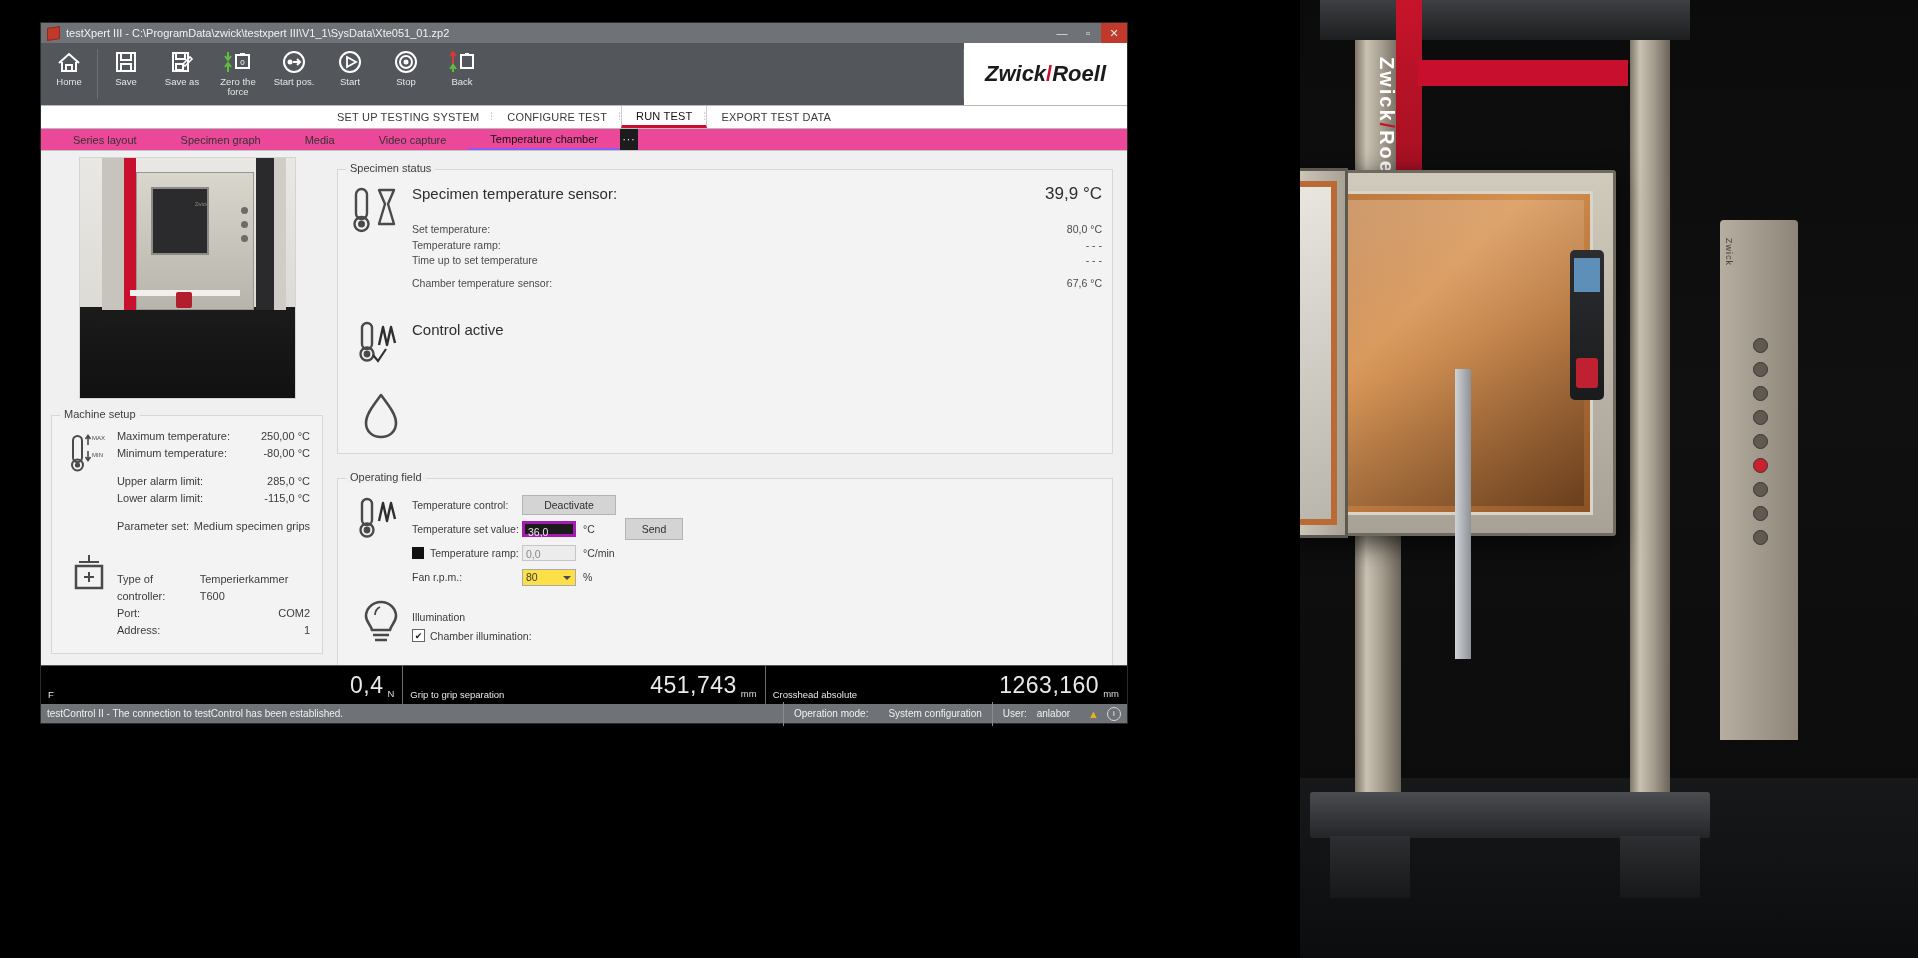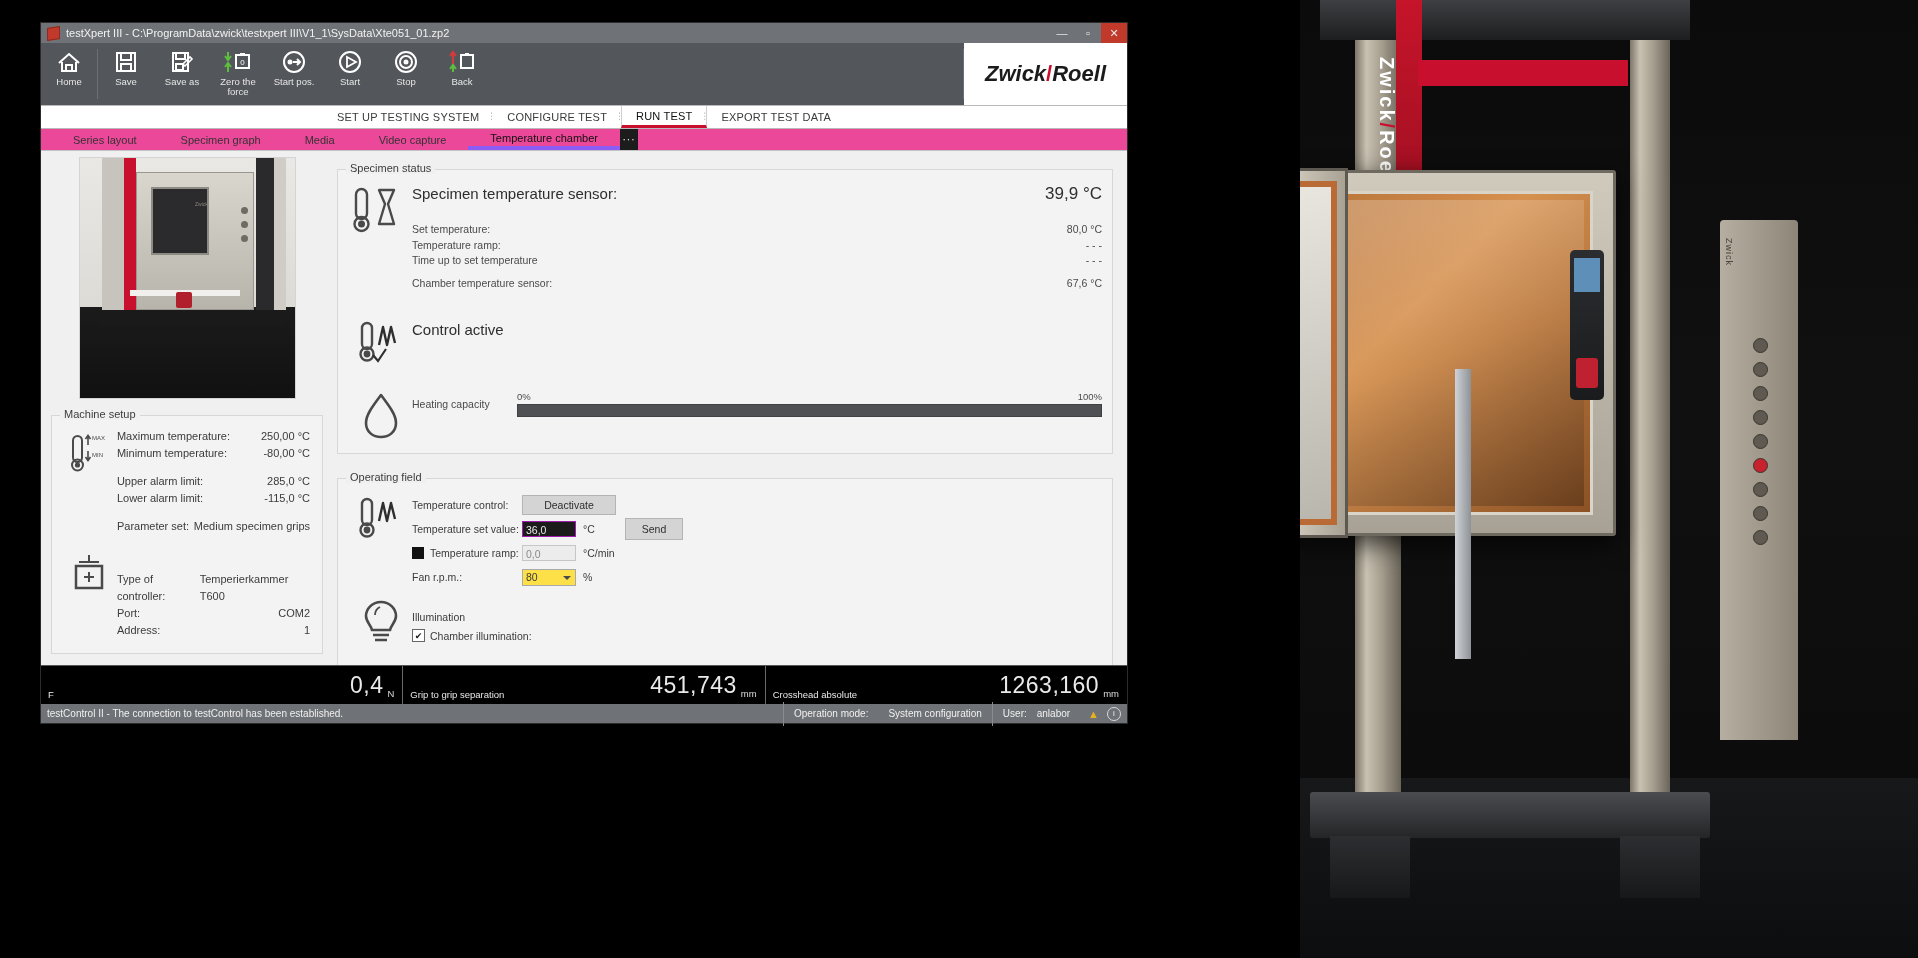--- a/index.html
+++ b/index.html
@@ -96,21 +96,21 @@
   .mtab{padding:0 14px;display:flex;align-items:center;font-size:11px;color:#3a3a3a;
     letter-spacing:.2px;position:relative;cursor:default;}
   .mtab .sepdot{position:absolute;right:-3px;top:5px;color:#aaa;font-size:9px;}
   .mtab.active{background:#fff;border-left:1px solid #cfcfcf;border-right:1px solid #cfcfcf;
     border-bottom:3px solid #c8102e;font-weight:normal;color:#111;}
 
   
   .subtabs{height:21px;background:#ec4899;border-bottom:1px solid #c3c3c3;display:flex;
     align-items:stretch;padding-left:10px;flex:0 0 auto;}
   .stab{padding:0 22px;display:flex;align-items:center;font-size:11px;color:#333;cursor:default;}
-  .stab.active{border-bottom:4px solid #8b5cf6;color:#111;}
+  .stab.active{border-bottom:2px solid #8b5cf6;color:#111;}
   .stab-more{width:18px;background:#1c1c1c;color:#fff;display:flex;align-items:center;
     justify-content:center;font-size:10px;letter-spacing:1px;}
 
   
   .body{flex:1 1 auto;display:flex;background:#f0f0f0;overflow:hidden;}
   .leftcol{width:290px;padding:6px 8px 0 10px;box-sizing:border-box;}
   .photo-frame{width:215px;height:240px;margin-left:28px;background:#ddd;overflow:hidden;
     position:relative;border:1px solid #d4d4d4;}
   .pf-bg{position:absolute;inset:0;background:linear-gradient(180deg,#e9e8e4 0%,#dddbd6 62%,#1b1b1b 62%,#111 100%);}
   .pf-col-l{position:absolute;left:22px;top:0;width:22px;height:152px;background:#c7c4bd;}
@@ -164,21 +164,21 @@
   .of-body{padding:14px 10px 14px 12px;display:flex;}
   .of-icons{width:62px;}
   .of-ico{height:100px;display:flex;align-items:flex-start;justify-content:center;padding-top:2px;}
   .of-main{flex:1 1 auto;}
   .frow{display:flex;align-items:center;height:24px;font-size:10.5px;color:#3b3b3b;}
   .flabel{width:110px;}
   .btn{background:#d4d4d4;border:1px solid #b4b4b4;font-size:10.5px;color:#2e2e2e;
     padding:3px 0;width:92px;text-align:center;cursor:default;}
   .inp{width:54px;height:16px;border:1px solid #8d8d8d;background:#fff;font-size:10.5px;
     color:#333;padding:0 3px;box-sizing:border-box;line-height:16px;}
-  .inp.sel{background:#1b1b1b;color:#e8e8e8;border:1px solid #a21caf;}
+  .inp.sel{background:#1b1b1b;color:#e8e8e8;border:3px solid #a21caf;}
   .inp.dis{background:#ececec;color:#8a8a8a;border:1px solid #c6c6c6;}
   .unit{font-size:10.5px;color:#3b3b3b;margin-left:7px;width:42px;}
   .send-btn{margin-left:14px;background:#d4d4d4;border:1px solid #b4b4b4;font-size:10.5px;
     color:#2e2e2e;padding:4px 0;width:56px;text-align:center;cursor:default;}
   .cb-box{width:10px;height:10px;background:#111;border:1px solid #111;margin-right:6px;display:inline-block;}
   .cbx{width:11px;height:11px;border:1px solid #666;background:#fff;display:inline-flex;
     align-items:center;justify-content:center;margin-right:5px;font-size:9px;color:#222;}
   .sel-box{width:54px;height:17px;border:1px solid #a9a9a9;background:#fde047;font-size:10.5px;
     display:flex;align-items:center;padding:0 3px;box-sizing:border-box;color:#3b3b3b;position:relative;}
   .sel-arrow{position:absolute;right:4px;top:6px;width:0;height:0;border-left:4px solid transparent;
@@ -566,30 +566,20 @@
                 </div>
                 <div class="cb-txt">Control active</div>
               </div>
 
               <div class="heat-block">
                 <div class="hb-ico" style="width:62px;margin-left:-62px;">
                   <svg width="46" height="50" viewBox="0 0 46 50">
                     <path d="M23 4 C14 16 8 24 8 32 C8 41 15 46 23 46 C31 46 38 41 38 32 C38 24 32 16 23 4 Z" fill="none" stroke="#4a4a4a" stroke-width="2.6" stroke-linejoin="round"></path>
                   </svg>
                 </div>
-                <div class="hb-main">
-                  <div class="hb-label">Heating capacity</div>
-                  <div class="hb-bar-wrap">
-                    <div class="hb-scale">
-                      <span>0%</span>
-                      <span>100%</span>
-                    </div>
-                    <div class="hb-bar"></div>
-                  </div>
-                </div>
               </div>
             </div>
           </div>
         </div>
 
         <div class="group" style="margin-top:24px;">
           <div class="group-title">Operating field</div>
           <div class="of-body">
             <div class="of-icons">
               <div class="of-ico">

